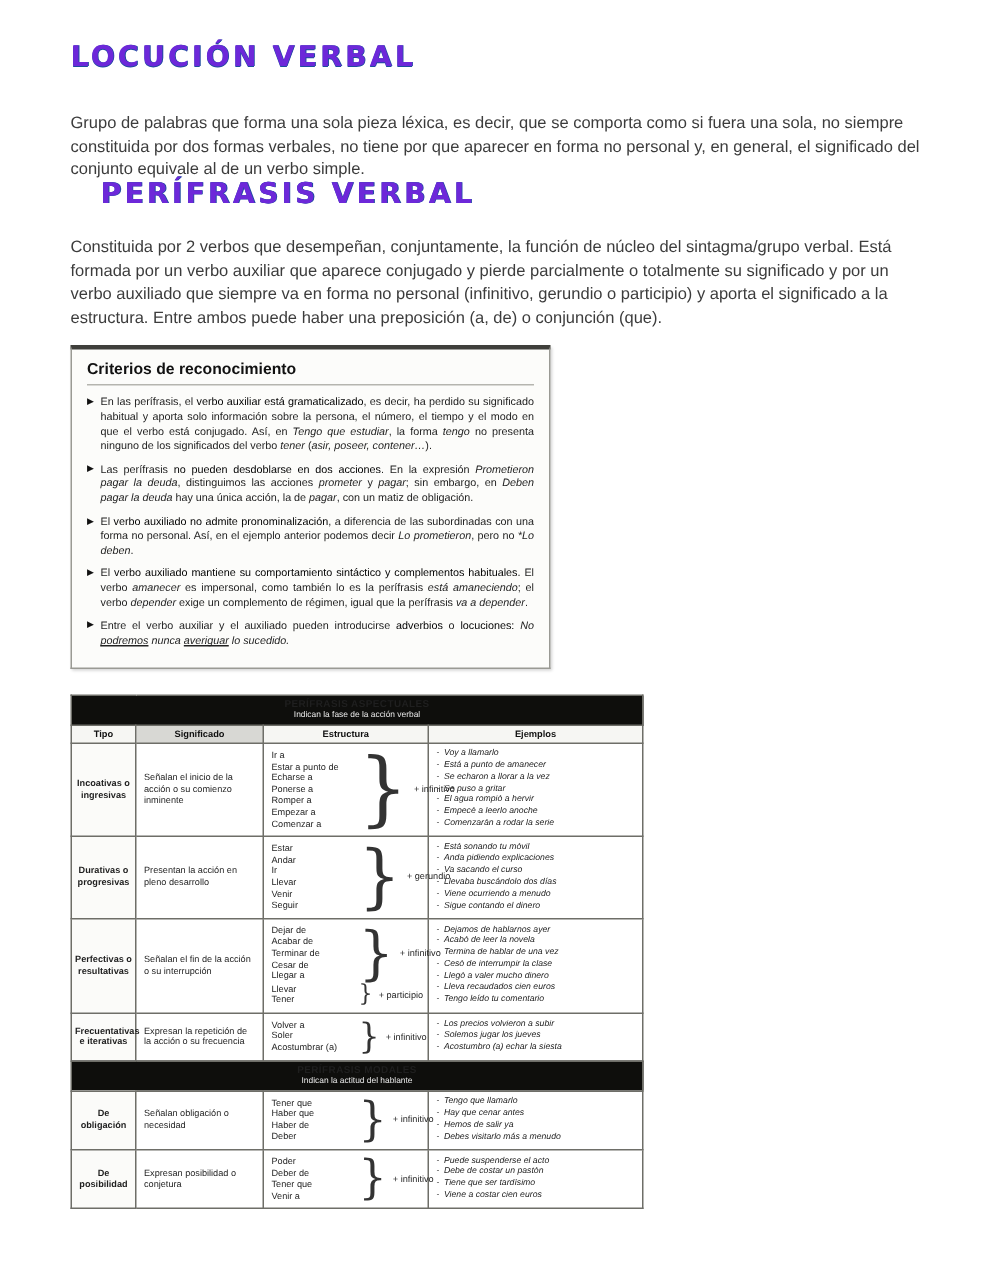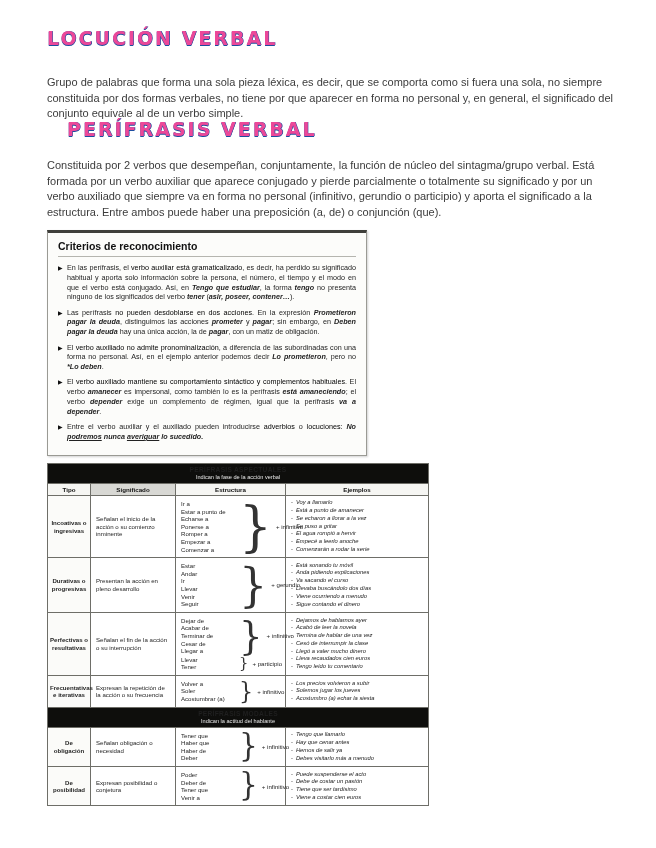--- a/index.html
+++ b/index.html
@@ -5,21 +5,21 @@
   html,body{margin:0;padding:0;background:#e9e9e9;}
   .page{
     position:relative;width:656px;height:848px;background:#ffffff;
     font-family:"Liberation Sans",sans-serif;color:#3a3a3a;overflow:hidden;
     margin:0 auto;
   }
   
   .hand-title{
     position:absolute;left:47px;
     font-family:"DejaVu Sans",sans-serif;font-weight:bold;
-    color:#ec4899;font-size:19px;letter-spacing:2px;
+    color:#6d28d9;font-size:19px;letter-spacing:2px;
     text-shadow:0.6px 0 0 #1d4d9f, 0 0.6px 0 #1d4d9f;
     white-space:nowrap;
   }
   #title1{top:27px;}
   #title2{top:118px;margin-left:20px;}
   .body-para{
     position:absolute;left:47px;width:567px;
     font-size:11px;line-height:15.6px;color:#3c3c3c;
     text-align:left;
   }
@@ -36,21 +36,21 @@
   .criteria-title{
     font-weight:bold;font-size:10.5px;color:#111;
     border-bottom:1px solid #b5b5af;padding-bottom:4px;margin-bottom:6px;
   }
   .bullet{display:flex;margin-bottom:5.5px;}
   .bullet .marker{flex:0 0 9px;font-size:6px;line-height:10px;color:#111;}
   .bullet .bullet-text{
     flex:1;font-size:7.2px;line-height:9.8px;text-align:justify;color:#222;
   }
   .bullet-text .bold{font-weight:normal;color:#000;}
-  .bullet-text .ital{font-style:italic;font-weight:bold;}
+  .bullet-text .ital{font-style:italic;}
   .bullet-text .und{text-decoration:underline;}
 
   
   .table-wrap{position:absolute;left:47px;top:463px;width:381px;}
   table.ptable{
     width:100%;border-collapse:collapse;table-layout:fixed;
     border:1.5px solid #555;background:#fff;
   }
   .ptable td,.ptable th{border:1px solid #6e6e68;}
   td.band{

